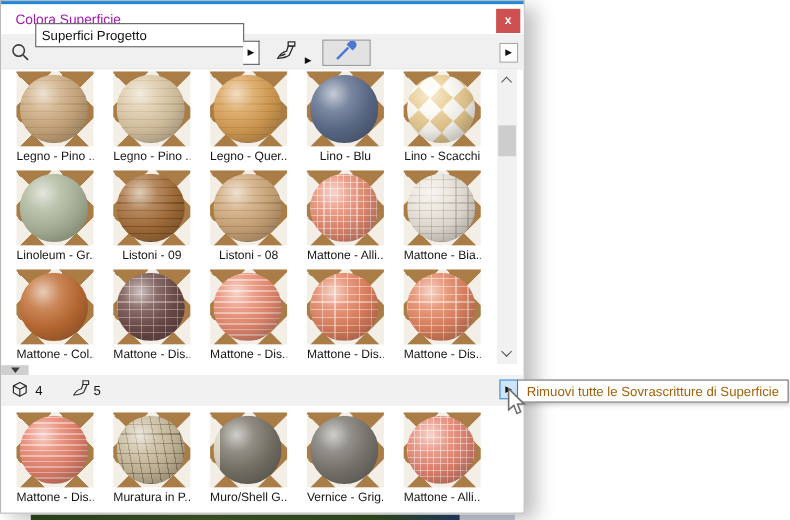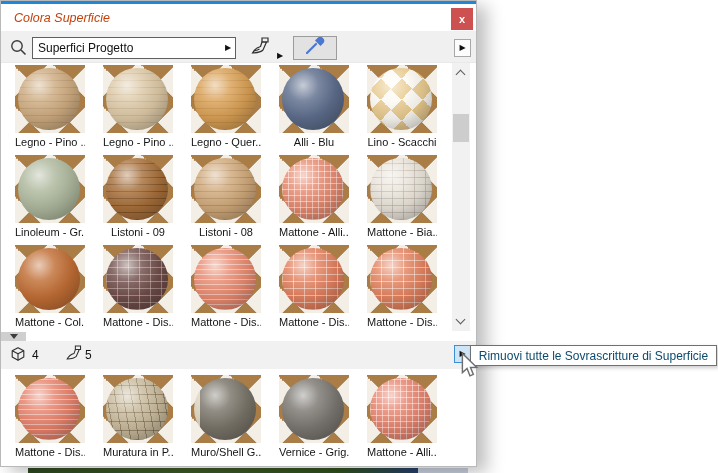--- a/index.html
+++ b/index.html
@@ -11,28 +11,28 @@
   .desk-green { position:absolute; left:28px; top:468px; width:390px; height:5px;
     background:linear-gradient(90deg,#2e4a1f,#3f5a28 40%,#31511e 80%,#24406a); }
   .desk-blue  { position:absolute; left:418px; top:468px; width:50px; height:5px; background:#c9d0dd; }
 
   
   .dialog { position:absolute; left:0; top:0; width:477px; height:467px; background:#ffffff;
     border:1px solid #b9b9b9; box-shadow:10px 6px 16px rgba(0,0,0,.25); }
   .accent-top { position:absolute; left:0; top:0; right:0; height:3px; background:var(--accent-blue,#1f86d8); }
   .titlebar { position:absolute; left:0; top:3px; right:0; height:27px; background:#fff;
     display:flex; align-items:center; padding-left:13px; }
-  .title-text { font-size:12.5px; color:#c2410c;font-style:italic; }
+  .title-text { font-size:12.5px; color:#a21caf; }
   .close-btn { position:absolute; right:3px; top:7px; width:22px; height:22px; background:var(--close-red,#cd5151);
     color:#fff; font-size:11px; font-weight:bold; display:flex; align-items:center; justify-content:center; cursor:default; }
 
   
   .toolbar { position:absolute; left:0; top:30px; right:0; height:32px; background:#f0f0f0; border-bottom:1px solid #e9e9e9; }
   .search-icon { position:absolute; left:9px; top:38px; }
-  .search-input { position:absolute; left:31px; top:36px; width:190px; height:22px; border:1px solid #5f5f5f;
+  .search-input { position:absolute; left:31px; top:20px; width:190px; height:22px; border:1px solid #5f5f5f;
     font-family:"Liberation Sans",sans-serif; font-size:12px; padding:0 5px; color:#111; background:#fff; }
   .dropdown-btn { position:absolute; left:220px; top:36px; width:15px; height:22px; background:#fff;
     border:1px solid #5f5f5f; border-left:none; display:flex; align-items:center; justify-content:center; }
   .play-glyph { font-size:8px; color:#111; line-height:1; }
   .brush-btn { position:absolute; left:248px; top:36px; width:24px; height:22px; display:flex; align-items:center; justify-content:center; }
   .brush-arrow { position:absolute; left:276px; top:43px; }
   .eyedropper-btn { position:absolute; left:292px; top:35px; width:44px; height:24px; background:#e2e2e2;
     border:1px solid #9c9c9c; display:flex; align-items:center; justify-content:center; }
   .panel-arrow-btn { position:absolute; left:453px; top:38px; width:17px; height:18px; background:#fcfcfc;
     border:1px solid #a8a8a8; display:flex; align-items:center; justify-content:center; }
@@ -64,21 +64,21 @@
   .cube-wrap { position:absolute; left:9px; top:345px; }
   .count-a { position:absolute; left:31px; top:347px; font-size:12px; color:#111; }
   .brush2-wrap { position:absolute; left:64px; top:343px; }
   .count-b { position:absolute; left:84px; top:347px; font-size:12px; color:#111; }
   .overrides-btn { position:absolute; left:453px; top:344px; width:17px; height:18px;
     background:var(--hover-blue-bg,#cde5f7); border:1px solid var(--hover-blue-border,#3c8fd4);
     display:flex; align-items:center; justify-content:center; }
 
   
   .tooltip { position:absolute; left:470px; top:345px; width:247px; height:21px; background:#fff;
-    border:1px solid #707070; font-size:12px; color:#0c4a6e; display:flex; align-items:center; justify-content:center;
+    border:1px solid #707070; font-size:12px; color:#a16207; display:flex; align-items:center; justify-content:center;
     box-shadow:2px 2px 4px rgba(0,0,0,.2); white-space:nowrap; }
   .cursor { position:absolute; left:460px; top:352px; pointer-events:none; }
 </style>
 </head>
 <body>
 
 <div class="canvas">
 
   <div class="desk-green"></div>
   <div class="desk-blue"></div>
@@ -150,21 +150,21 @@
         <div class="tile">
           <div class="thumb">
             <div class="sphere" style="background-image: radial-gradient(circle at 34% 28%, rgba(255, 255, 255, 0.65) 0%, rgba(255, 255, 255, 0.18) 26%, rgba(0, 0, 0, 0.07) 55%, rgba(0, 0, 0, 0.38) 100%), repeating-linear-gradient(0deg, rgba(150, 95, 30, 0.22) 0px, rgba(150, 95, 30, 0.22) 1px, rgba(0, 0, 0, 0) 1px, rgba(0, 0, 0, 0) 7px); background-size: auto, auto; background-color: rgb(217, 160, 85);"></div>
           </div>
           <div class="tile-label">Legno - Quer...</div>
         </div>
         <div class="tile">
           <div class="thumb">
             <div class="sphere" style="background-image: radial-gradient(circle at 34% 28%, rgba(255, 255, 255, 0.65) 0%, rgba(255, 255, 255, 0.18) 26%, rgba(0, 0, 0, 0.07) 55%, rgba(0, 0, 0, 0.38) 100%); background-size: auto; background-color: rgb(93, 109, 140);"></div>
           </div>
-          <div class="tile-label">Alli - Blu</div>
+          <div class="tile-label">Lino - Blu</div>
         </div>
         <div class="tile">
           <div class="thumb">
             <div class="sphere" style="background-image: radial-gradient(circle at 34% 28%, rgba(255, 255, 255, 0.65) 0%, rgba(255, 255, 255, 0.18) 26%, rgba(0, 0, 0, 0.07) 55%, rgba(0, 0, 0, 0.38) 100%), repeating-conic-gradient(from 45deg, rgba(255, 255, 255, 0.9) 0deg, rgba(255, 255, 255, 0.9) 25%, rgba(0, 0, 0, 0) 0deg, rgba(0, 0, 0, 0) 50%); background-size: auto, 21px 21px; background-color: rgb(233, 203, 144);"></div>
           </div>
           <div class="tile-label">Lino - Scacchi</div>
         </div>
         <div class="tile">
           <div class="thumb">
             <div class="sphere" style="background-image: radial-gradient(circle at 34% 28%, rgba(255, 255, 255, 0.65) 0%, rgba(255, 255, 255, 0.18) 26%, rgba(0, 0, 0, 0.07) 55%, rgba(0, 0, 0, 0.38) 100%); background-size: auto; background-color: rgb(174, 184, 157);"></div>

